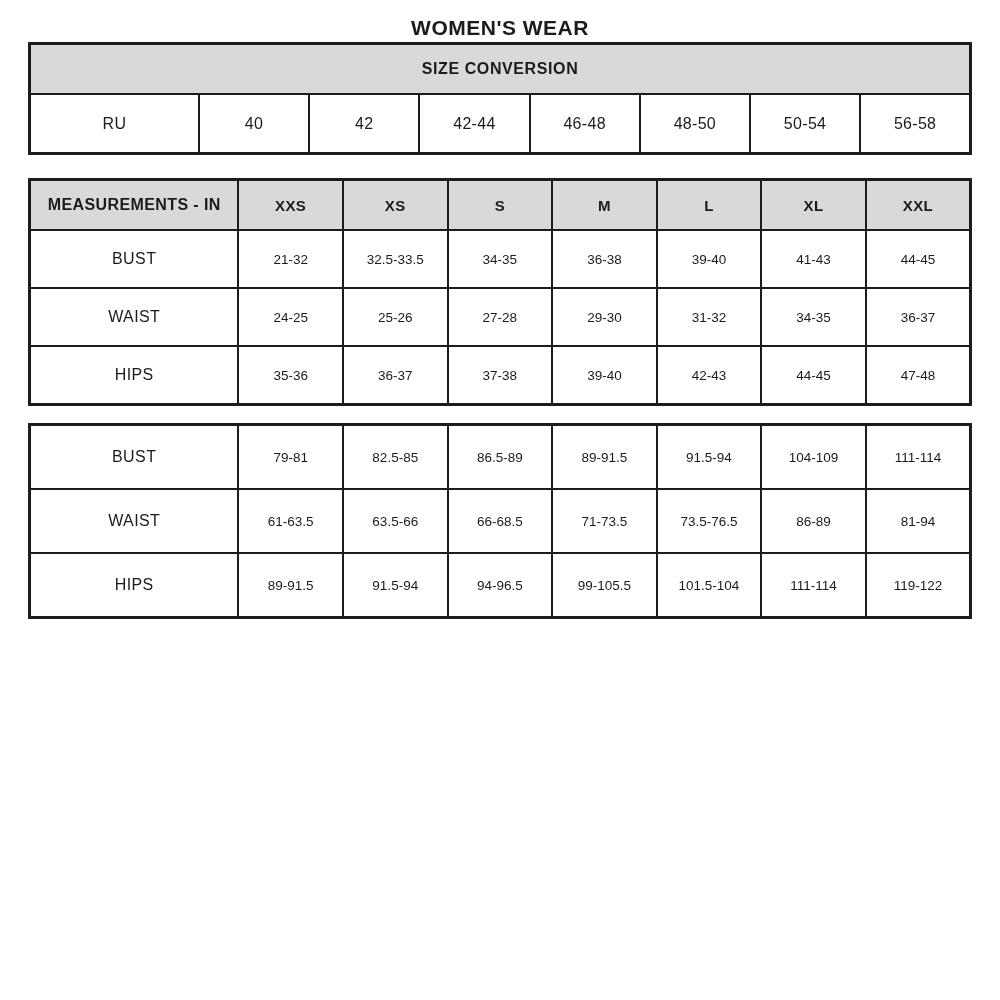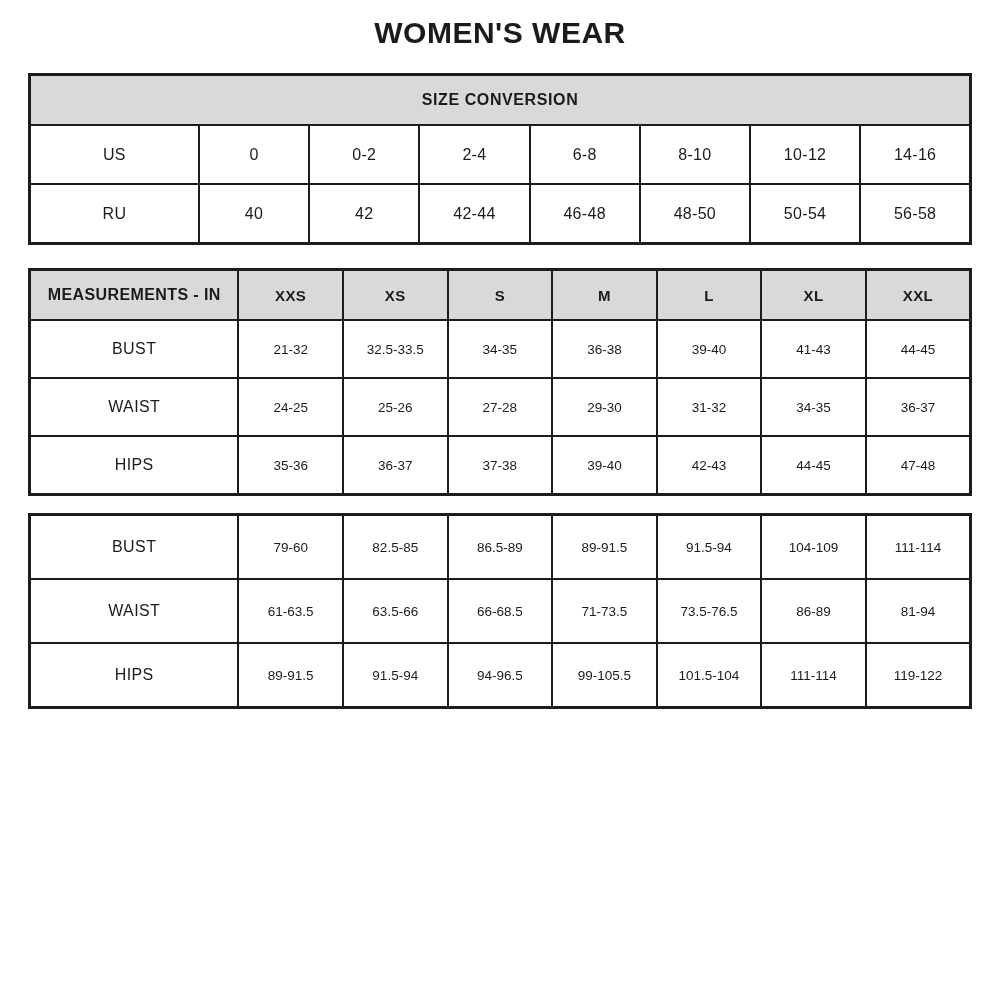--- a/index.html
+++ b/index.html
@@ -3,22 +3,22 @@
 <meta charset="utf-8">
 <style>
   html, body { margin:0; padding:0; background:#ffffff; }
   body {
     width:1000px; height:1000px; box-sizing:border-box;
     font-family:"Liberation Sans", sans-serif;
     color:#1b1b1b;
   }
   .page { padding:12px 28px 8px; box-sizing:border-box; }
   h1.title {
-    text-align:center; font-size:30px; font-weight:700;
-    letter-spacing:0.5px; margin:4px 0 23px;
+    text-align:center; font-size:21px; font-weight:700;
+    letter-spacing:0.5px; margin:4px 0 2px;
   }
   table {
     border-collapse:collapse; width:100%; table-layout:fixed;
     border:3px solid #1c1c1c;
   }
   td { border:2px solid #1c1c1c; text-align:center; vertical-align:middle; padding:2px; }
   
   .t1 { margin-bottom:11px;border-radius:8px; }
   .t1 col.c0 { width:18%; }
   .t1 td { height:53px; font-size:16px; letter-spacing:0.3px; }
@@ -39,30 +39,20 @@
   <h1 class="title">WOMEN'S WEAR</h1>
 
   <table class="t1">
     <colgroup>
         <col class="c0">
         <col span="7">
       </colgroup>
     <tbody>
         <tr class="title-row">
           <td colspan="8">SIZE CONVERSION</td>
-        </tr>
-        <tr>
-          <td class="label-col">US</td>
-          <td>0</td>
-          <td>0-2</td>
-          <td>2-4</td>
-          <td>6-8</td>
-          <td>8-10</td>
-          <td>10-12</td>
-          <td>14-16</td>
         </tr>
         <tr>
           <td class="label-col">RU</td>
           <td>40</td>
           <td>42</td>
           <td>42-44</td>
           <td>46-48</td>
           <td>48-50</td>
           <td>50-54</td>
           <td>56-58</td>
@@ -120,21 +110,21 @@
   </table>
 
   <table class="t23 t3">
     <colgroup>
         <col class="c0">
         <col span="7">
       </colgroup>
     <tbody>
         <tr>
           <td class="label-col">BUST</td>
-          <td>79-60</td>
+          <td>79-81</td>
           <td>82.5-85</td>
           <td>86.5-89</td>
           <td>89-91.5</td>
           <td>91.5-94</td>
           <td>104-109</td>
           <td>111-114</td>
         </tr>
         <tr>
           <td class="label-col">WAIST</td>
           <td>61-63.5</td>

